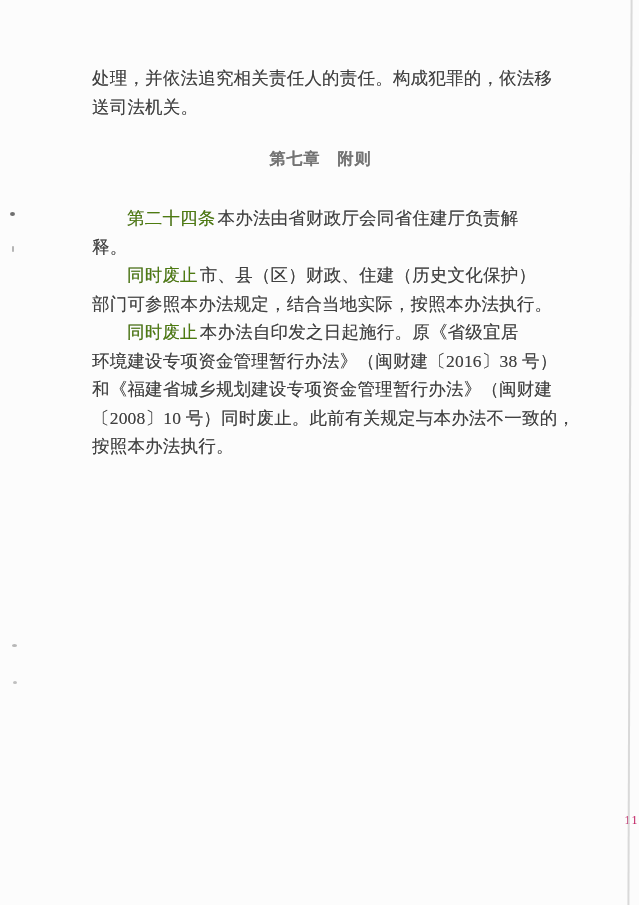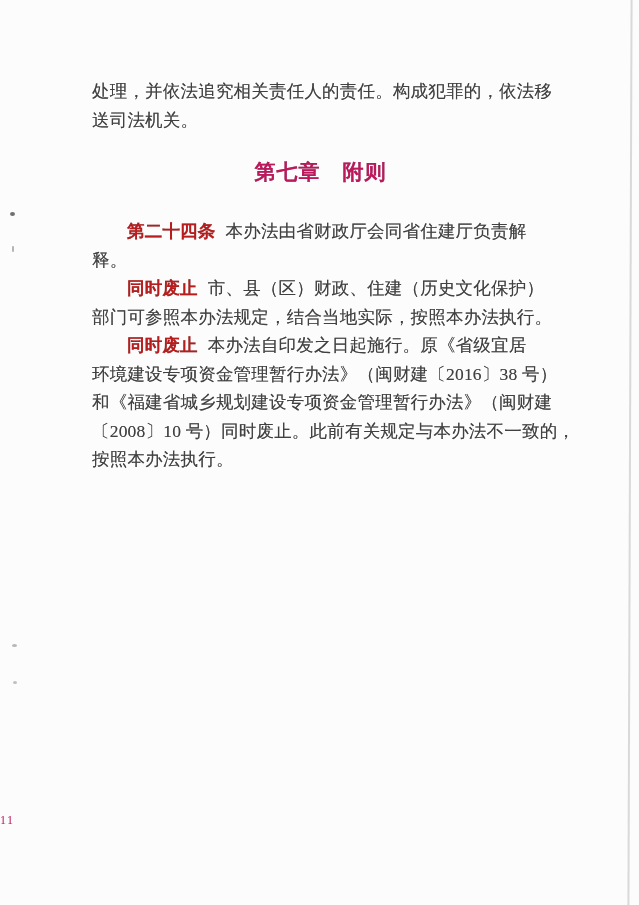--- a/index.html
+++ b/index.html
@@ -11,59 +11,59 @@
     position: relative;
     width: 639px;
     height: 905px;
     background: #fcfcfc;
     overflow: hidden;
     font-family: "Liberation Serif", "DejaVu Serif", serif;
   }
   .content {
     position: absolute;
     left: 92px;
-    top: 77px;
+    top: 64px;
     width: 500px;
     color: #414141;
     font-size: 17.5px;
     line-height: 28.5px;
     letter-spacing: 0.2px;
     text-shadow: 0 0 0.5px rgba(65,65,65,0.55);
   }
   .para {
     margin: 0;
   }
   .t {
     white-space: pre-line; 
   }
   .chapter {
     display: block;
     width: 457px;
     margin: 23px 0 30px 0;
     text-align: center;
-    font-size: 21px;
+    font-size: 16px;
     line-height: 30px;
     font-weight: bold;
-    color: #be185d;
+    color: #737373;
     letter-spacing: 1px;
   }
   .article {
     text-indent: 2em;
   }
   .article-label {
-    font-weight: bold;
-    color: #b91c1c;
-    margin-right: 10px;
+    font-weight: normal;
+    color: #4d7c0f;
+    margin-right: 2px;
   }
   .page-number {
     position: absolute;
     top: 813px;
     left: 0;
     width: 639px;
-    text-align: left;
+    text-align: right;
     font-size: 12px;
     line-height: 14px;
     color: #be185d;
     letter-spacing: 1.5px;
     font-family: "Liberation Serif", "DejaVu Serif", serif;
   }
   
   .scan-edge-line {
     position: absolute;
     top: 0;

